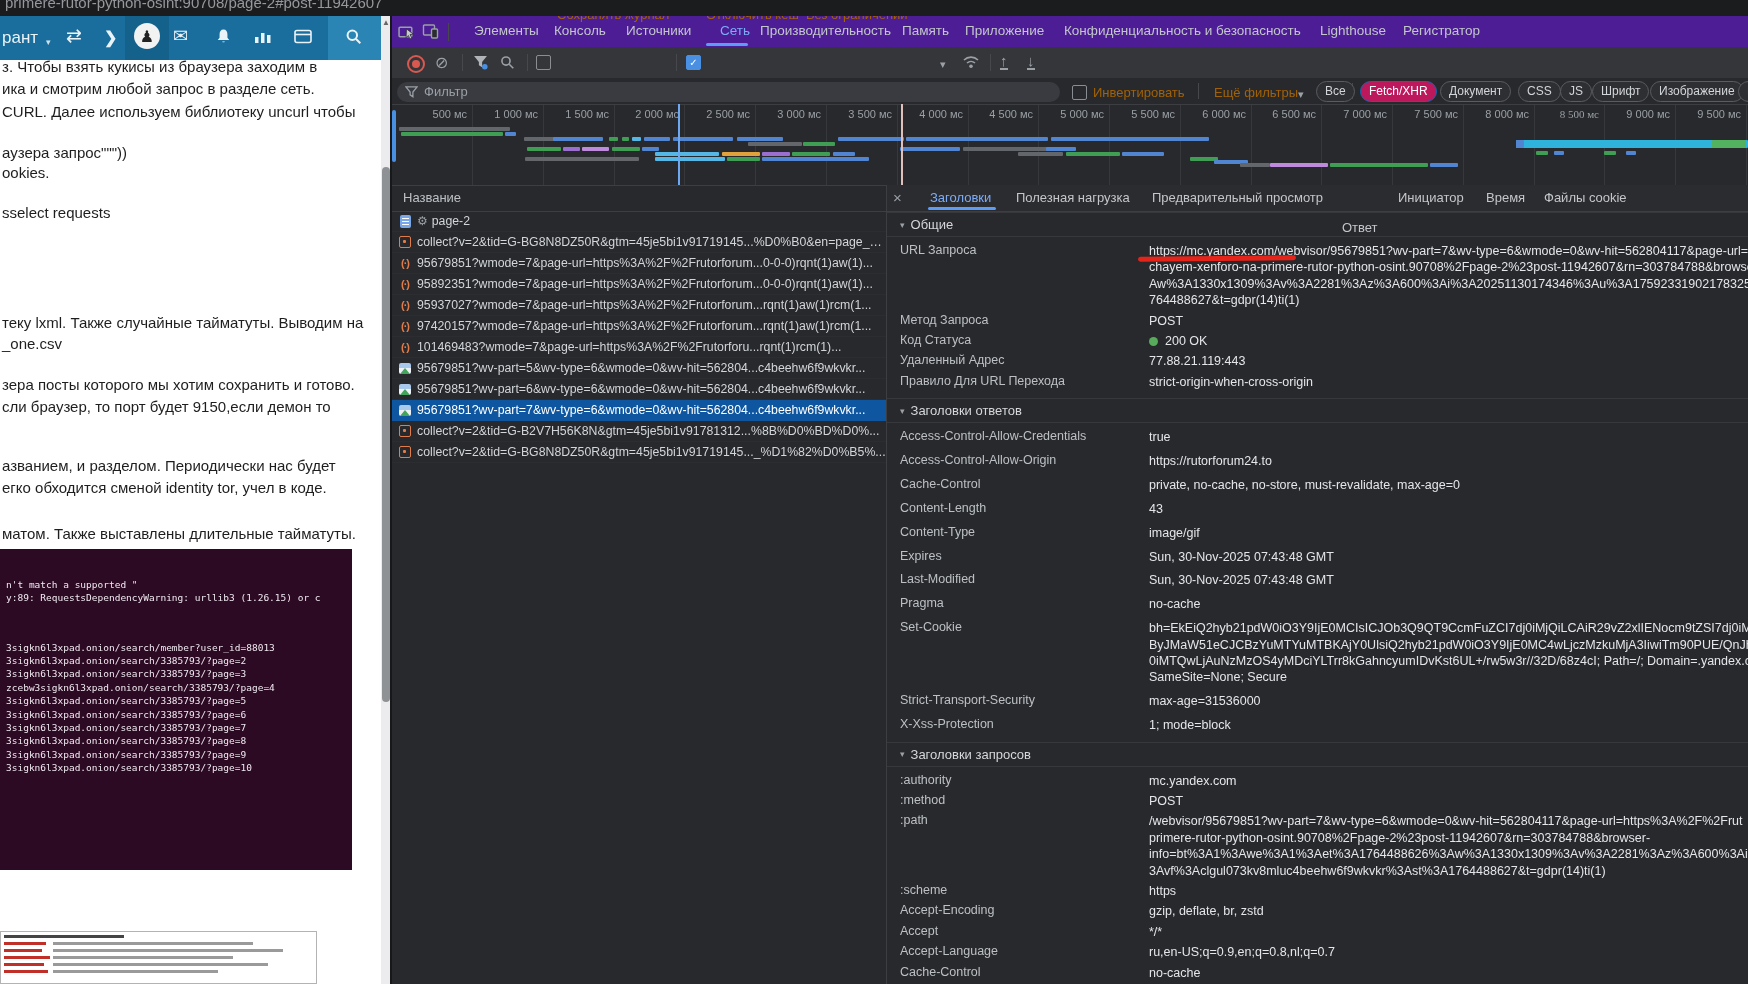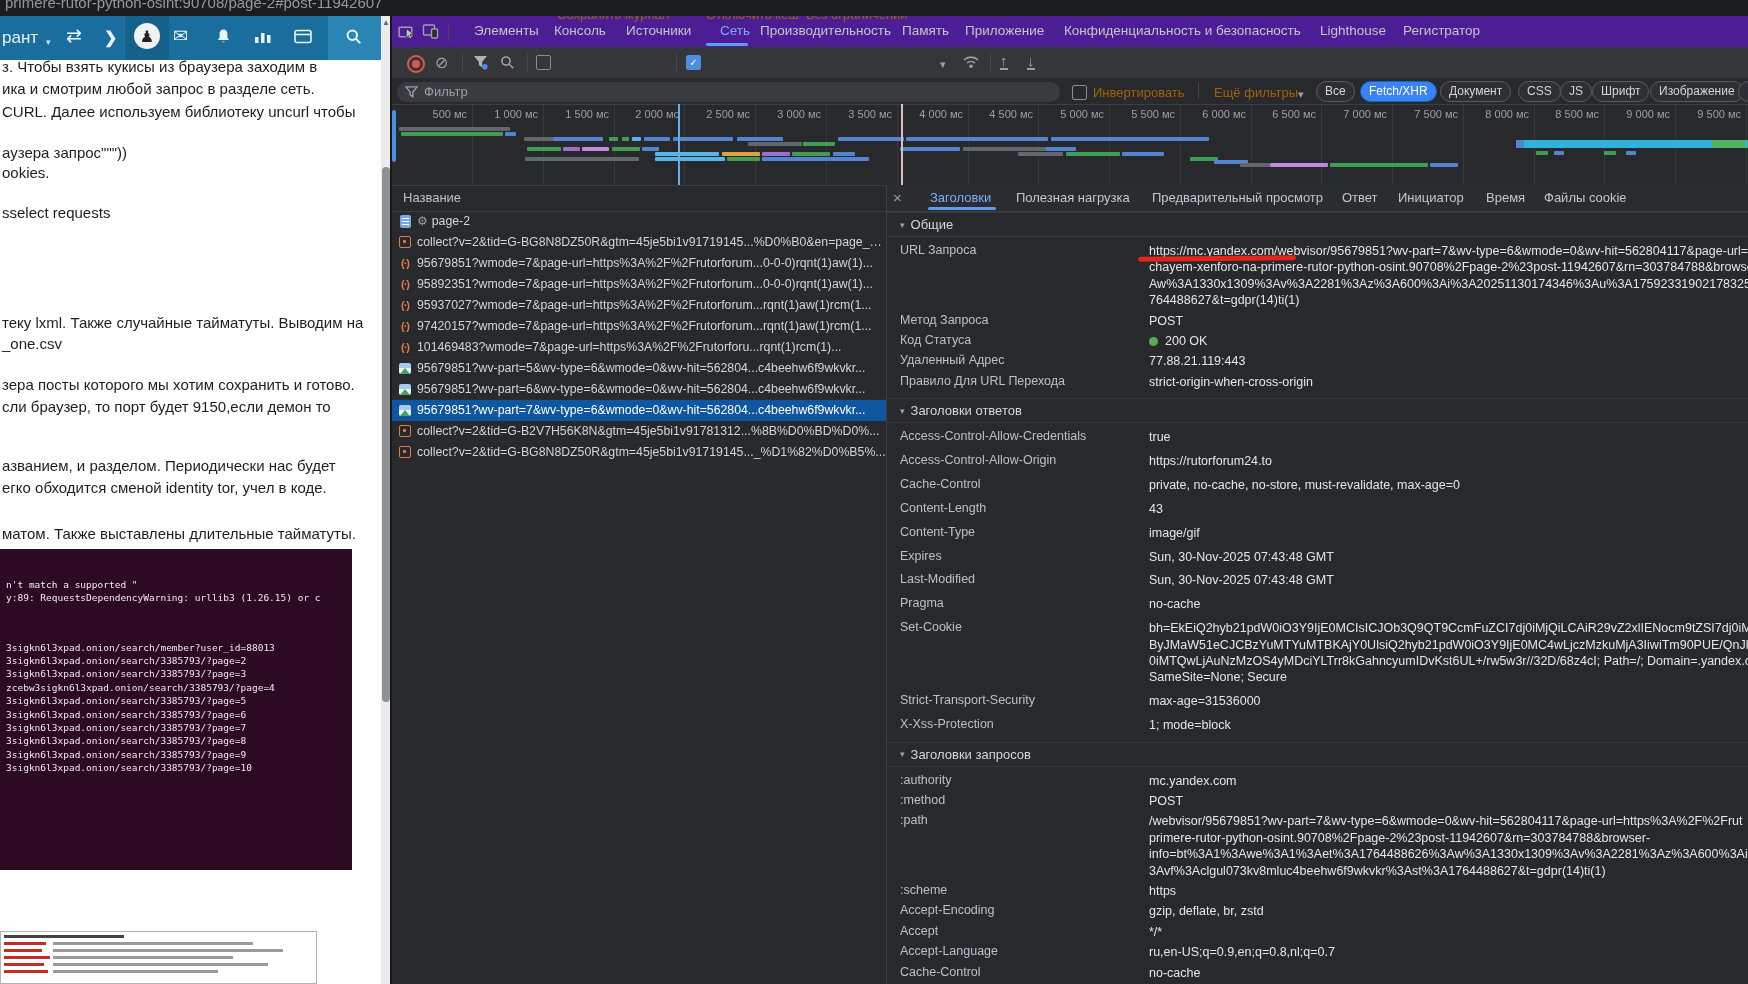--- a/index.html
+++ b/index.html
@@ -36,21 +36,21 @@
   .cb.on{background:#4a90e2;border-color:#4a90e2;color:#fff;font-size:10px;line-height:13px;text-align:center}
   #rec-btn{position:absolute;left:407px;top:55px;width:14px;height:14px;border:2px solid #d95950;border-radius:50%;z-index:6}
   #rec-btn::after{content:"";position:absolute;left:3px;top:3px;width:8px;height:8px;background:#d95950;border-radius:50%}
   .glyph{position:absolute;color:#9aa0a6;z-index:6}
   
   #dt-filterrow{position:absolute;left:391px;top:78px;width:1357px;height:26px;background:#28292c;border-bottom:1px solid #3d3e42;z-index:5}
   #filter-pill{position:absolute;left:397px;top:82px;width:663px;height:20px;background:#3a3b40;border-radius:10px;z-index:6}
   #filter-pill span{position:absolute;left:27px;top:0;line-height:20px;font-size:13px;color:#9aa0a6}
   .chip{position:absolute;top:81px;height:19px;line-height:19px;padding:0 8px;border:1px solid #5a5c60;border-radius:11px;
         font-size:12px;color:#d2d5d9;background:#2e2f33;white-space:nowrap;z-index:6}
-  .chip.on{background:#3b82f6;border-color:#1268b5;color:#fff}
+  .chip.on{background:#be185d;border-color:#1268b5;color:#fff}
   
   .tgrid{position:absolute;top:104px;height:81px;width:1px;background:#37383c;z-index:3}
   .tlbl{position:absolute;top:108px;font-size:11px;color:#9aa0a6;transform:translateX(-100%);z-index:4;white-space:nowrap}
   .wbar{position:absolute;height:4px;border-radius:1px;z-index:4}
   .mk{position:absolute;top:104px;height:81px;width:2px;z-index:5}
   #tl-handle{position:absolute;left:392px;top:110px;width:4px;height:52px;background:#4a90e2;border-radius:2px;z-index:6}
   #tl-border{position:absolute;left:391px;top:185px;width:1357px;height:1px;background:#3d3e42;z-index:5}
   
   #req-head{position:absolute;left:391px;top:186px;width:495px;height:25px;background:#28292c;border-bottom:1px solid #3d3e42;z-index:5}
   #req-head span{position:absolute;left:12px;top:4px;font-size:13px;color:#bdc1c6}
@@ -251,21 +251,21 @@
     <span>Название</span>
   </div>
   <div id="req-vdiv"></div>
 
   <div id="dtabs">
     <span id="dclose">×</span>
   <div class="dtab on" style="left: 43px;">Заголовки</div>
       <div class="dtab-u" style="left: 41px; width: 68px;"></div>
       <div class="dtab" style="left: 129px;">Полезная нагрузка</div>
       <div class="dtab" style="left: 265px;">Предварительный просмотр</div>
-      <div class="dtab" style="left: 455px;">Ответ</div>
+      <div class="dtab" style="left: 455px; margin-top: 30px;">Ответ</div>
       <div class="dtab" style="left: 511px;">Инициатор</div>
       <div class="dtab" style="left: 599px;">Время</div>
       <div class="dtab" style="left: 657px;">Файлы cookie</div>
     </div>
   <div id="dcontent">
       <div class="sec-h">
         <div class="tri">▾</div>
         <div class="sec-t">Общие</div>
       </div>
       <div class="kv">
@@ -479,21 +479,21 @@
     <div class="tlbl" style="left: 1246px;">6 000 мс</div>
     <div class="tgrid" style="left: 1321px;"></div>
     <div class="tlbl" style="left: 1316px;">6 500 мс</div>
     <div class="tgrid" style="left: 1392px;"></div>
     <div class="tlbl" style="left: 1387px;">7 000 мс</div>
     <div class="tgrid" style="left: 1463px;"></div>
     <div class="tlbl" style="left: 1458px;">7 500 мс</div>
     <div class="tgrid" style="left: 1534px;"></div>
     <div class="tlbl" style="left: 1529px;">8 000 мс</div>
     <div class="tgrid" style="left: 1604px;"></div>
-    <div class="tlbl" style="left: 1599px;">8 500 мс</div>
+    <div class="tlbl" style="left: 1599px; font-family: Liberation Serif, serif;">8 500 мс</div>
     <div class="tgrid" style="left: 1675px;"></div>
     <div class="tlbl" style="left: 1670px;">9 000 мс</div>
     <div class="tgrid" style="left: 1746px;"></div>
     <div class="tlbl" style="left: 1741px;">9 500 мс</div>
     <div class="wbar" style="left: 399px; width: 111px; top: 127px; background: rgb(99, 102, 107); height: 4px;"></div>
     <div class="wbar" style="left: 401px; width: 102px; top: 132px; background: rgb(63, 158, 83); height: 4px;"></div>
     <div class="wbar" style="left: 505px; width: 11px; top: 132px; background: rgb(81, 133, 210); height: 4px;"></div>
     <div class="wbar" style="left: 524px; width: 56px; top: 137px; background: rgb(99, 102, 107); height: 4px;"></div>
     <div class="wbar" style="left: 553px; width: 50px; top: 137px; background: rgb(81, 133, 210); height: 4px;"></div>
     <div class="wbar" style="left: 609px; width: 9px; top: 137px; background: rgb(63, 158, 83); height: 4px;"></div>

